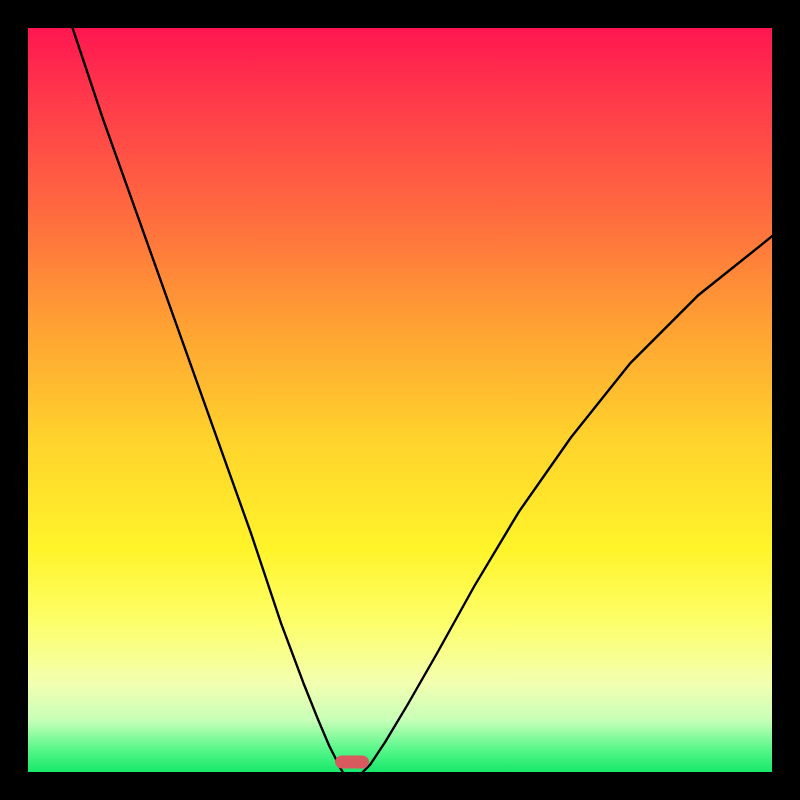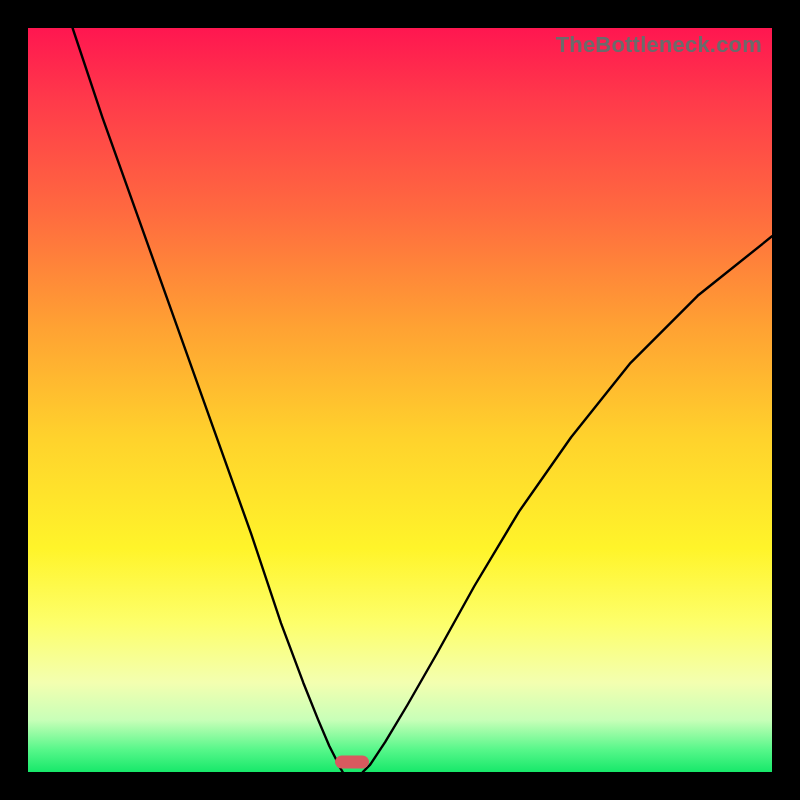--- a/index.html
+++ b/index.html
@@ -56,21 +56,20 @@
     border-radius: 7px;
     transform: translate(-50%, -50%);
   }
 </style>
 </head>
 <body>
 
 <div class="frame">
   <div class="plot-area">
 
-    <div class="watermark">TheBottleneck.com</div>
 
     <svg class="curve" viewBox="0 0 744 744" preserveAspectRatio="none">
       <path fill="none" stroke="#000" stroke-width="2.4" stroke-linecap="round" stroke-linejoin="round" d="M44.6 0.0 L74.4 89.3 L111.6 193.4 L148.8 297.6 L186.0 401.8 L223.2 505.9 L253.0 595.2 L275.3 654.7 L290.2 691.9 L301.3 718.0 L308.8 732.8 L312.5 740.3 L314.7 744.0 M334.8 744.0 L342.2 736.6 L357.1 714.2 L379.4 677.0 L409.2 625.0 L446.4 558.0 L491.0 483.6 L543.1 409.2 L602.6 334.8 L669.6 267.8 L744.0 208.3"></path>
     </svg>
 
     <div class="marker" style="left:323.6px;top:733.6px;"></div>
 
   </div>
 </div>
 

